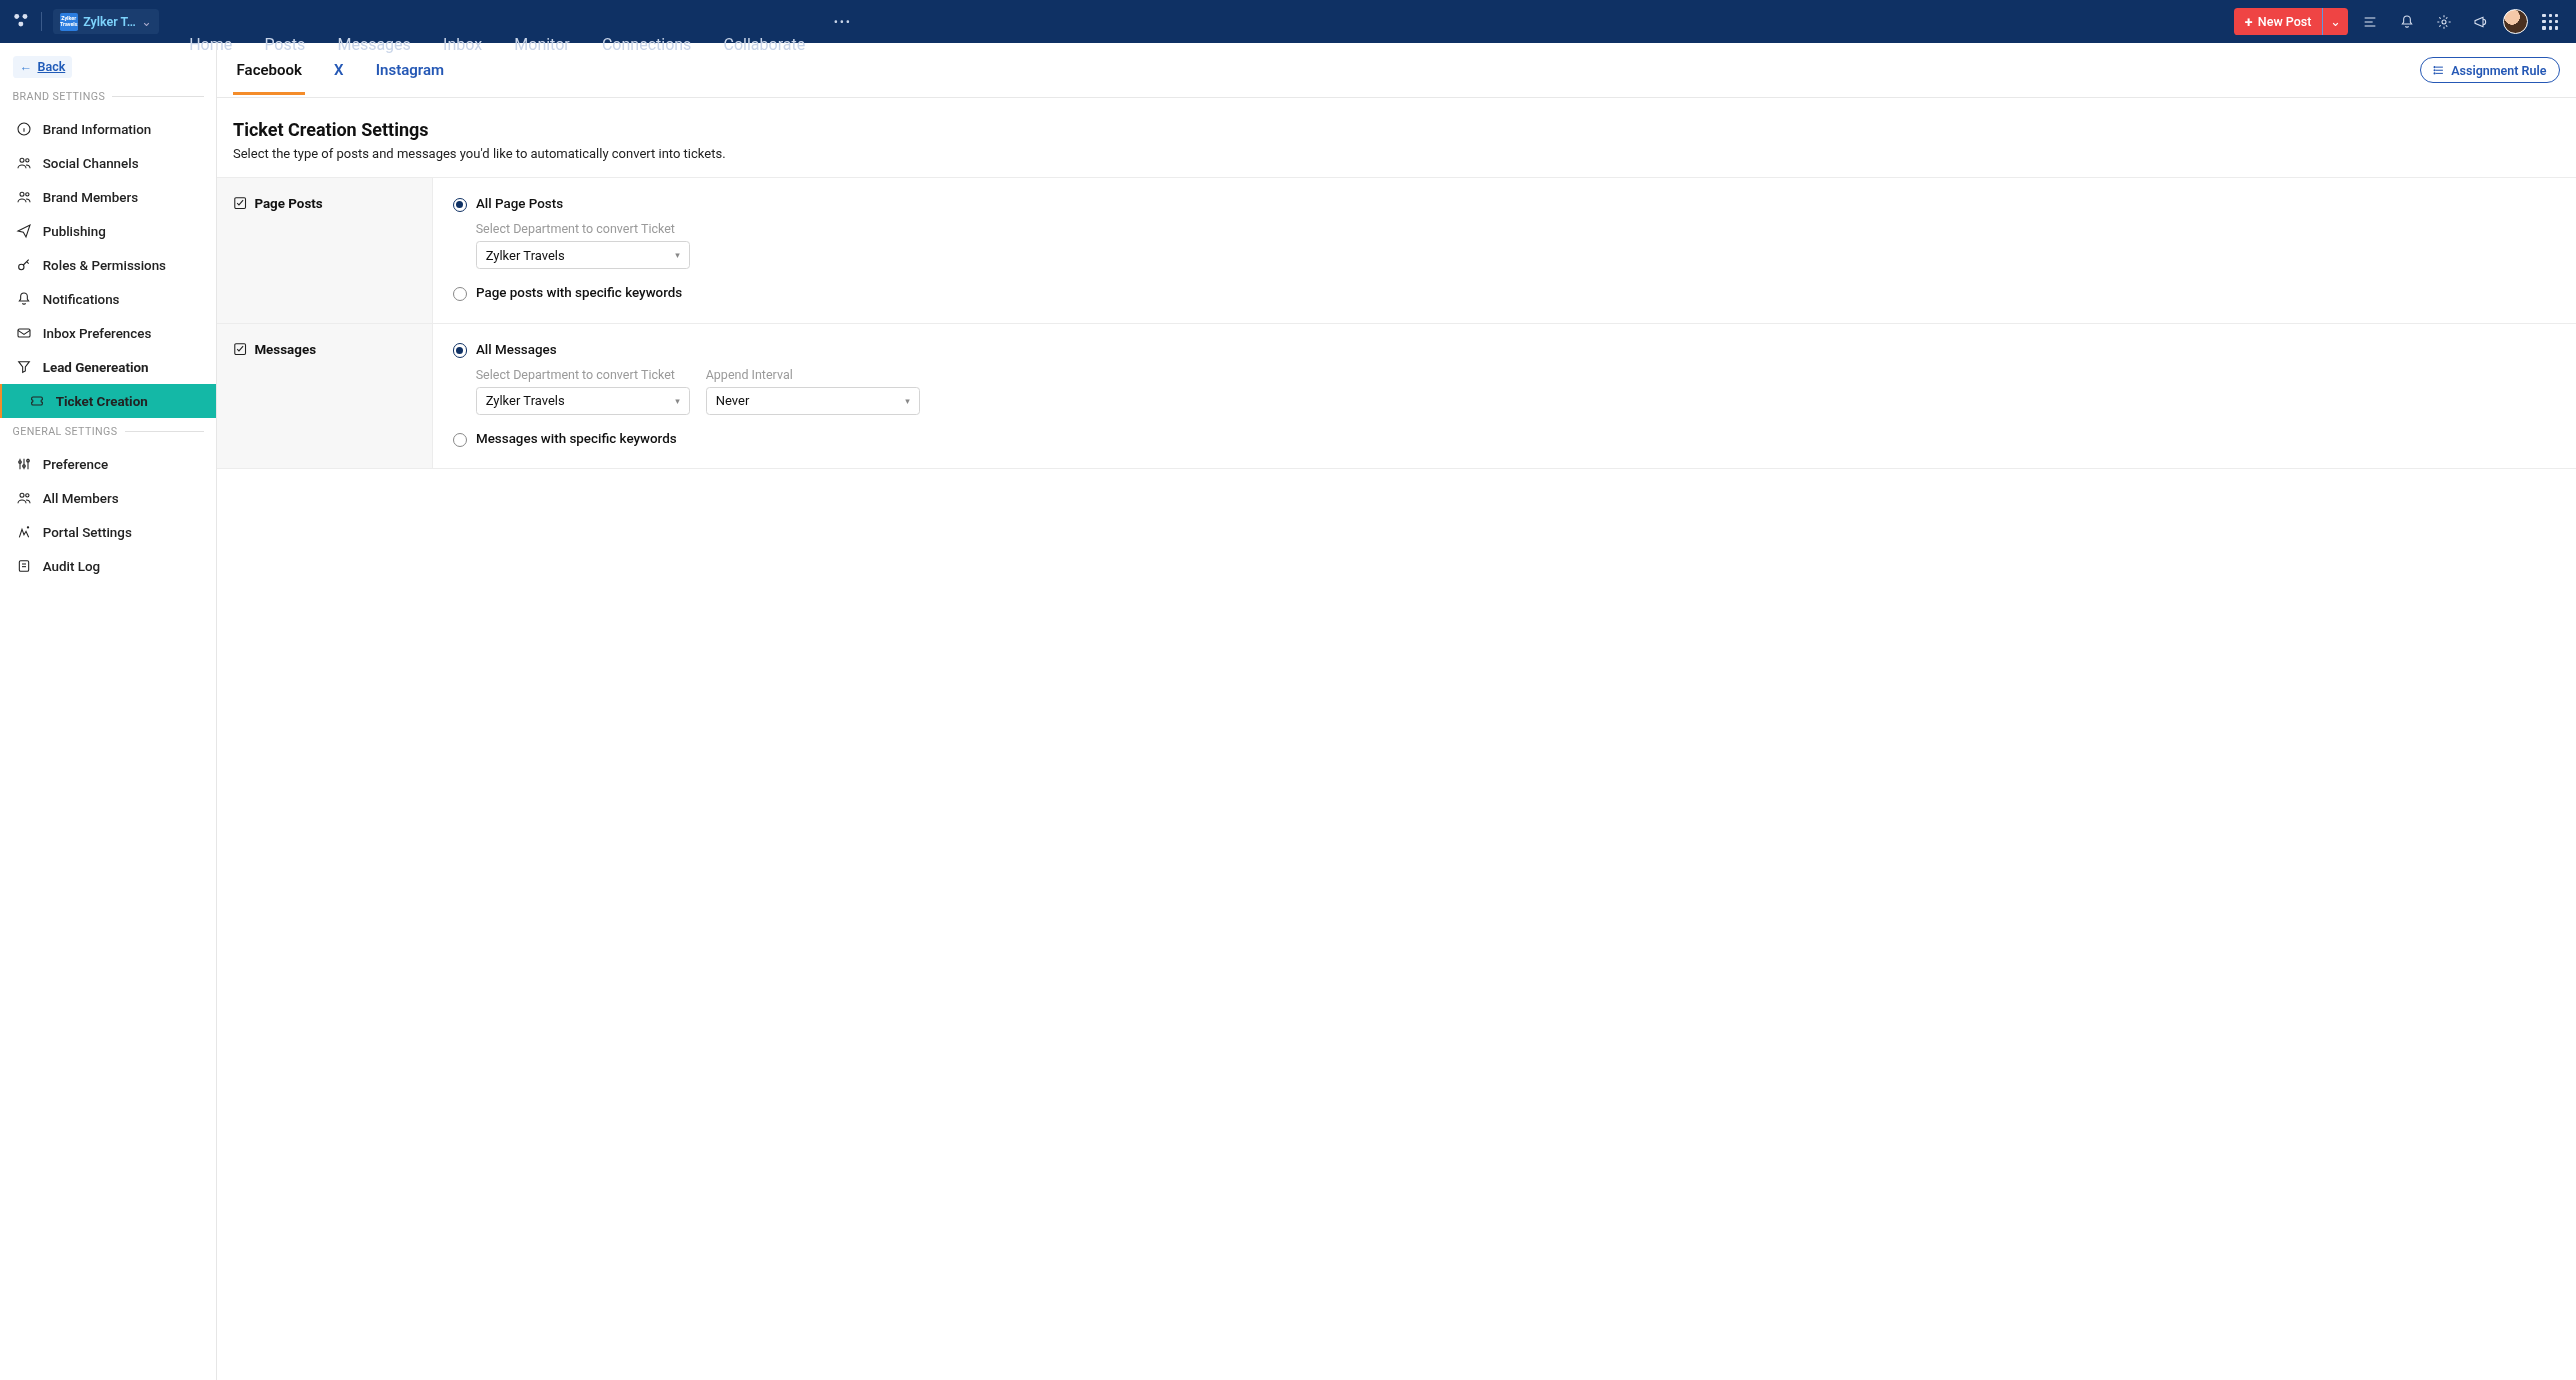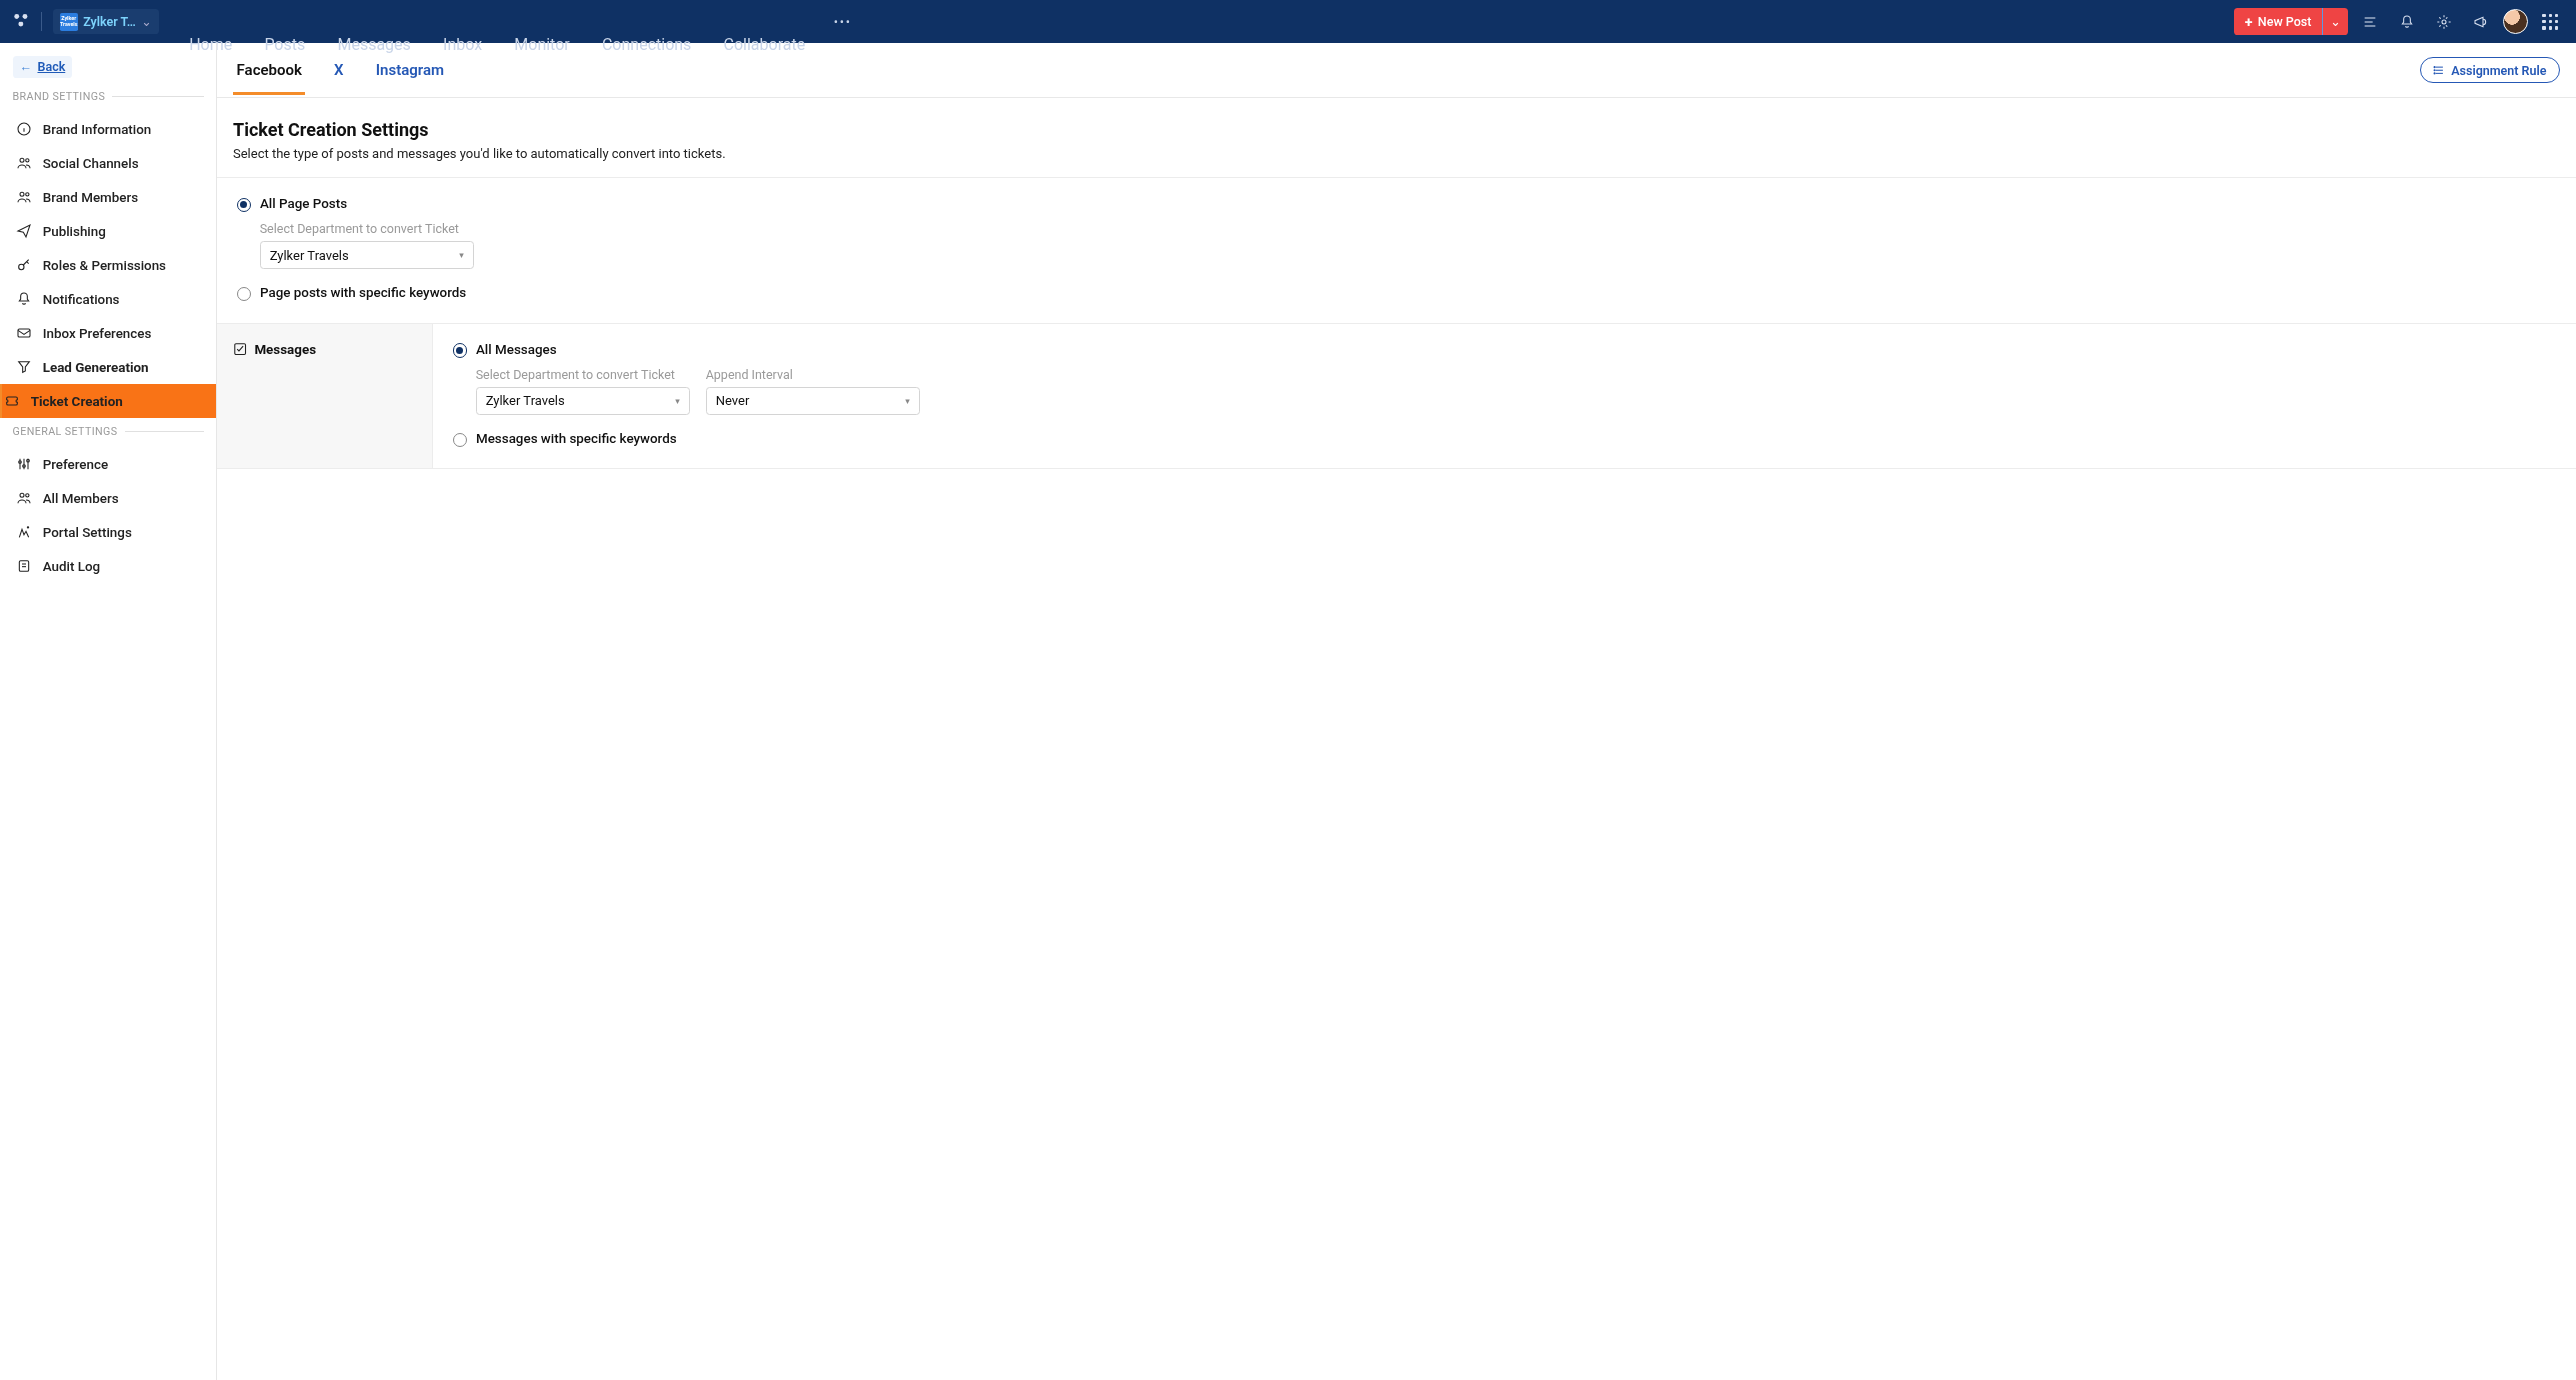--- a/index.html
+++ b/index.html
@@ -32,21 +32,21 @@
 .back-btn { display:inline-flex; align-items:center; gap:5.4px; margin:0 0 12.5px 12.5px; padding:3.6px 7.1px; background:#eef4fc; border-radius:3.6px; cursor:pointer; }
 .back-btn .arrow { color:#3a7fd5; }
 .back-btn .label { color:#1f5ab8; font-weight:600; text-decoration:underline; }
 .sidebar-section-header { display:flex; align-items:center; gap:7.1px; padding:0 12.5px 9px 12.5px; color:#9a9a9a; font-size:10.7px; font-weight:400; letter-spacing:0.4px; }
 .sidebar-section-header .line { flex:1; height:0.9px; background:#e0e0e0; }
 .sidebar-item { display:flex; align-items:center; gap:10.7px; padding:9px 12.5px 9px 16px; cursor:pointer; color:#222;text-align:center; }
 .sidebar-item .icon { width:16px; height:16px; display:flex; align-items:center; justify-content:center; }
 .sidebar-item .icon svg { width:16px; height:16px; stroke:#222; fill:none; stroke-width:1.6; }
 .sidebar-item .label { font-size:13.4px; font-weight:500; }
 .sidebar-item.bold .label { font-weight:700; }
-.sidebar-item.active { background:#f97316; border-left:2.7px solid #f48c2a; padding-left:2px; }
+.sidebar-item.active { background:#14b8a6; border-left:2.7px solid #f48c2a; padding-left:27px; }
 .sidebar-item.active .label { font-weight:700; }
 .sidebar-gap { height:7.1px; }
 
 
 .main { flex:1; overflow-y:auto; }
 .tabbar { display:flex; align-items:center; border-bottom:0.9px solid #e8e8e8; padding:0 16px; height:55px; }
 .tabs { display:flex; gap:25px; }
 .tab { padding:16px 3.6px; font-size:15px; font-weight:600; cursor:pointer; position:relative; color:#2558b5; }
 .tab.active { color:#111; }
 .tab.active::after { content:""; position:absolute; left:0; right:0; bottom:0; height:2.7px; background:#f48c2a; }
@@ -322,20 +322,27 @@
         <span>Assignment Rule</span>
       </div>
     </div>
 
     <div class="page-header">
       <h1>Ticket Creation Settings</h1>
       <p>Select the type of posts and messages you'd like to automatically convert into tickets.</p>
     </div>
 
     <div class="settings-row">
+      <div class="row-label">
+        <svg viewBox="0 0 24 24">
+            <rect x="3" y="3" width="18" height="18" rx="2"></rect>
+            <path d="M7 12l3 3 7-8"></path>
+          </svg>
+        <span>Page Posts</span>
+      </div>
       <div class="row-body">
         <div class="radio-group">
           <div>
             <div class="radio-opt">
               <div class="radio checked"></div>
               <span class="radio-label">All Page Posts</span>
             </div>
             <div class="sub-fields">
               <div class="field">
                 <span class="flabel">Select Department to convert Ticket</span>

